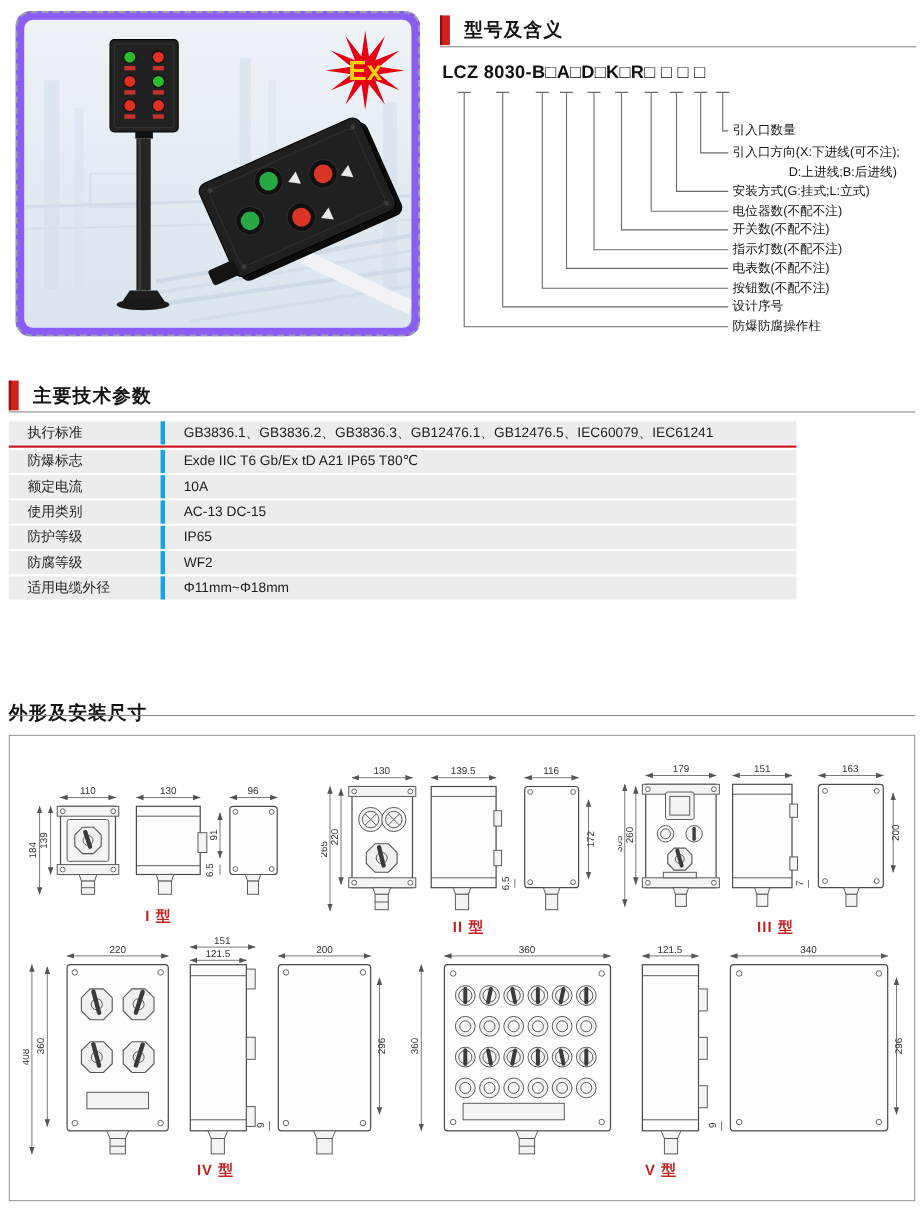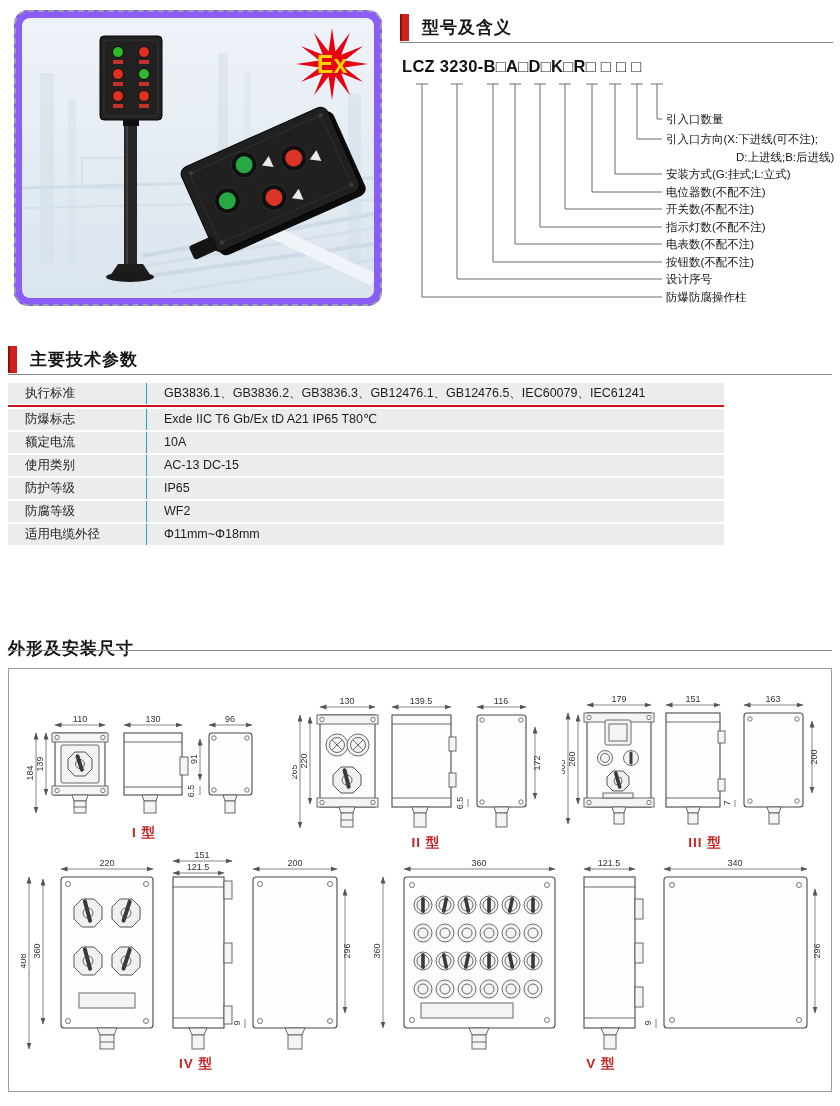--- a/index.html
+++ b/index.html
@@ -29,21 +29,21 @@
   
   .model-code { position:absolute; left:402px; top:57px; font-size:16.5px; font-weight:bold; color:#111; letter-spacing:.3px; white-space:nowrap; }
   .model-diagram { position:absolute; left:400px; top:55px; width:438px; height:260px; }
   .ldr { stroke:#6b6b6b; stroke-width:1; fill:none; }
   .mlabel { position:absolute; font-size:11.5px; color:#151515; white-space:nowrap; line-height:14px; }
 
   
   .params-table { position:absolute; left:8px; top:383px; width:716px; }
   .prow { display:flex; align-items:center; height:21px; background:#ececec; margin-bottom:2px; font-size:12.5px; color:#1d1d1d; }
   .plabel { width:121px; padding-left:17px; flex-shrink:0; }
-  .pvalue { flex:1; padding-left:17px; border-left:1px solid #0ea5e9; height:21px; line-height:21px; white-space:nowrap; }
+  .pvalue { flex:1; padding-left:17px; border-left:4px solid #0ea5e9; height:21px; line-height:21px; white-space:nowrap; }
   .red-rule { height:2px; background:#c8161d; margin-bottom:2px; }
 
   
   .drawings-box { position:absolute; left:8px; top:668px; width:822px; height:422px; border:1px solid #9b9b9b; background:#fff; }
   .dgroup { position:absolute; }
   .vbody { fill:#fdfdfd; stroke:#4a4a4a; stroke-width:1.1; }
   .vpart { fill:#f4f4f4; stroke:#5a5a5a; stroke-width:.9; }
   .vline { stroke:#5a5a5a; stroke-width:.9; fill:none; }
   .dim   { stroke:#666;    stroke-width:.8; fill:none; }
   .dimt  { font-size:9px; fill:#333; text-anchor:middle; }
@@ -129,36 +129,36 @@
   </div>
 </div>
 
 <div class="sec-header" style="left:400px; top:13px;">
   <div class="red-bar"></div>
   <div class="sec-title">型号及含义</div>
 </div>
 <div class="rule" style="left:400px; top:42px; width:433px;"></div>
 
 <div class="model-diagram">
-  <div class="model-code" style="left:2px; top:2px; position:absolute;">LCZ 3230-B□A□D□K□R□ □ □ □</div>
+  <div class="model-code" style="left:2px; top:2px; position:absolute;">LCZ 8030-B□A□D□K□R□ □ □ □</div>
   <svg width="438" height="260" viewBox="0 0 438 260" style="position:absolute;left:0;top:0;">
     <path class="ldr" d="M16,29h12M22,29V242H262"></path>
     <path class="ldr" d="M51,29h12M57,29V224H262"></path>
     <path class="ldr" d="M87,29h12M93,29V207H262"></path>
     <path class="ldr" d="M109,29h12M115,29V189H262"></path>
     <path class="ldr" d="M134,29h12M140,29V172H262"></path>
     <path class="ldr" d="M159,29h12M165,29V154H262"></path>
     <path class="ldr" d="M186,29h12M192,29V137H262"></path>
     <path class="ldr" d="M209,29h12M215,29V119H262"></path>
     <path class="ldr" d="M231,29h12M237,29V84H262"></path>
     <path class="ldr" d="M251,29h12M257,29V64H262"></path>
   </svg>
   <span class="mlabel" style="left:266px; top:57px;">引入口数量</span>
   <span class="mlabel" style="left:266px; top:77px;">引入口方向(X:下进线(可不注);</span>
-  <span class="mlabel" style="left:336px; top:95px;">D:上进线;B:后进线)</span>
+  <span class="mlabel" style="left:317px; top:95px;">D:上进线;B:后进线)</span>
   <span class="mlabel" style="left:266px; top:112px;">安装方式(G:挂式;L:立式)</span>
   <span class="mlabel" style="left:266px; top:130px;">电位器数(不配不注)</span>
   <span class="mlabel" style="left:266px; top:147px;">开关数(不配不注)</span>
   <span class="mlabel" style="left:266px; top:165px;">指示灯数(不配不注)</span>
   <span class="mlabel" style="left:266px; top:182px;">电表数(不配不注)</span>
   <span class="mlabel" style="left:266px; top:200px;">按钮数(不配不注)</span>
   <span class="mlabel" style="left:266px; top:217px;">设计序号</span>
   <span class="mlabel" style="left:266px; top:235px;">防爆防腐操作柱</span>
 </div>
 

